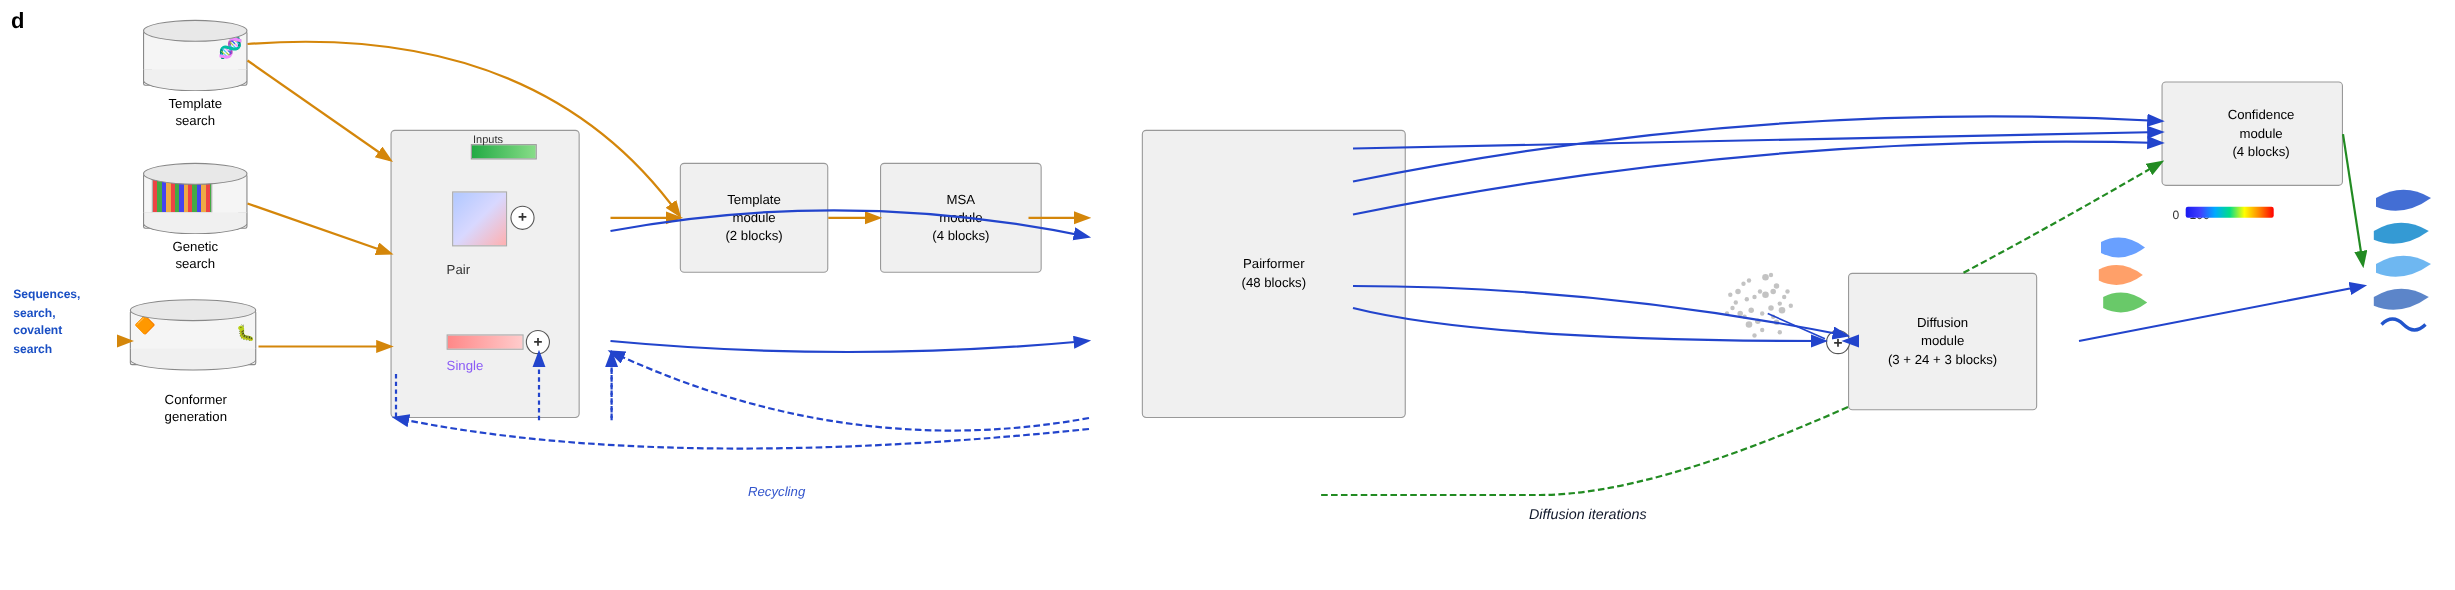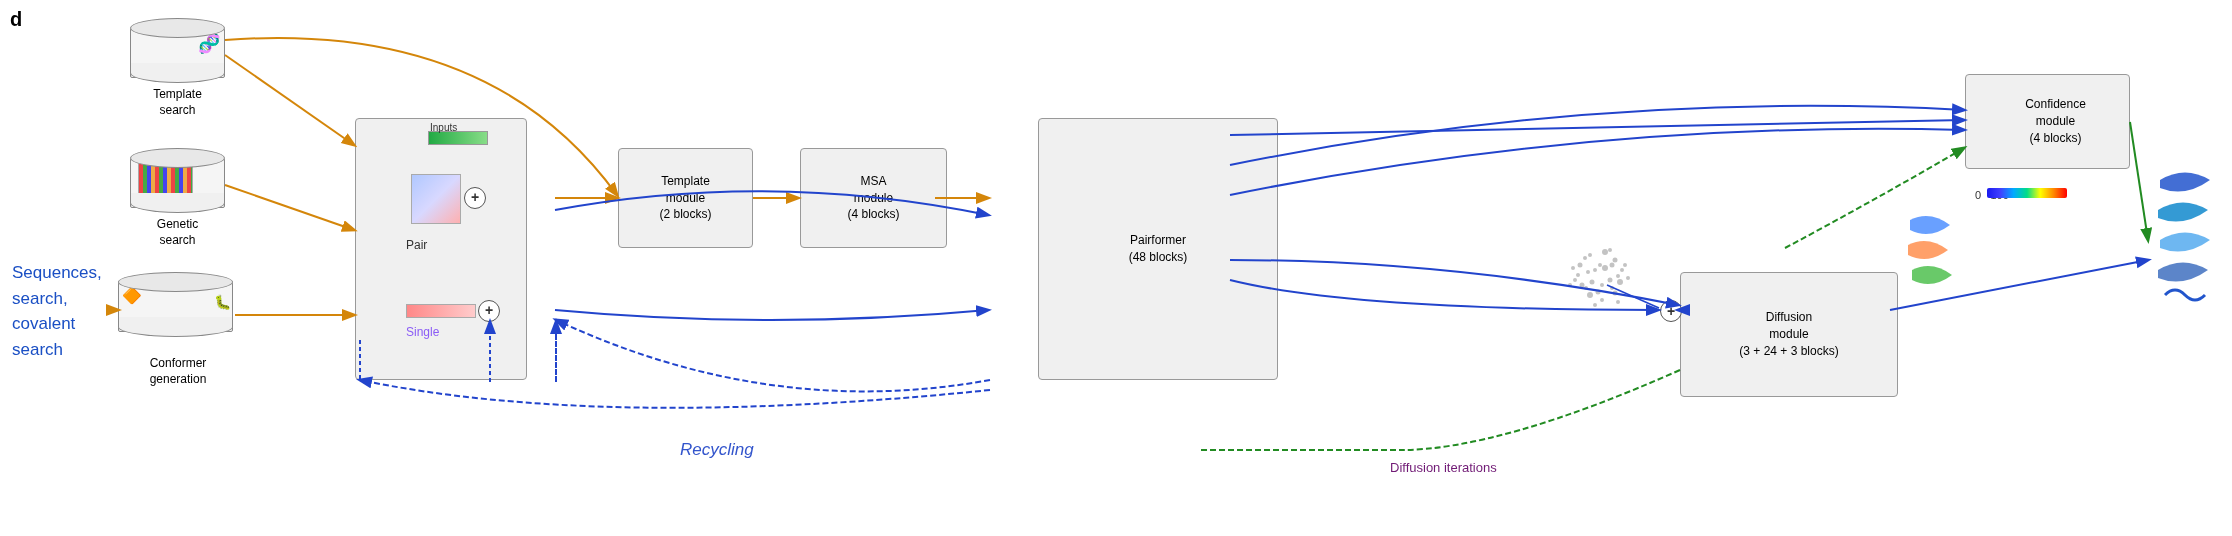--- a/index.html
+++ b/index.html
@@ -26,22 +26,22 @@
       font-size: 20px;
       font-weight: bold;
       color: #000;
     }
     
     .blue-text {
       position: absolute;
       left: 12px;
       top: 260px;
       color: #1a4fc4;
-      font-size: 17px;
-      font-weight: 400;
+      font-size: 11px;
+      font-weight: 700;
       line-height: 1.5;
       text-align: left;
     }
     
     .block {
       position: absolute;
       background: #f0f0f0;
       border: 1.5px solid #999;
       border-radius: 4px;
       display: flex;
@@ -67,28 +67,29 @@
       position: absolute;
       height: 10px;
       width: 80px;
       background: linear-gradient(to right, #1a1af0, #4040ff, #00aaff, #00dd88, #ffff00, #ff8800, #ff0000);
       border-radius: 2px;
     }
     
     .recycling-label {
       position: absolute;
       color: #3355cc;
-      font-size: 17px;
+      font-size: 12px;
       font-style: italic;
     }
     
     .diffusion-label {
       position: absolute;
-      color: #701a75;
+      color: #0f172a;
       font-size: 13px;
+      font-style: italic;
     }
     
     .plus-circle {
       position: absolute;
       width: 22px;
       height: 22px;
       border-radius: 50%;
       border: 1.5px solid #555;
       background: #fff;
       display: flex;
@@ -175,21 +176,21 @@
   </div>
 
   <div class="block" style="left:800px; top:148px; width:147px; height:100px;justify-content:center;">
     <div>MSA<br>module<br>(4 blocks)</div>
   </div>
 
   <div class="block" style="left:990px; top:118px; width:240px; height:262px;margin-left:48px;">
     <div>Pairformer<br>(48 blocks)</div>
   </div>
 
-  <div class="block" style="left:1680px; top:248px; width:218px; height:125px;margin-top:24px;">
+  <div class="block" style="left:1680px; top:248px; width:172px; height:125px;">
     <div>Diffusion<br>module<br>(3 + 24 + 3 blocks)</div>
   </div>
 
   <div class="block" style="left:1965px; top:74px; width:165px; height:95px;padding-left:24px;">
     <div>Confidence<br>module<br>(4 blocks)</div>
   </div>
 
   <div style="position:absolute; left:1975px; top:188px;">
     <span style="font-size:11px; color:#333; margin-right:3px;">0</span>
     <div class="gradient-bar" style="display:inline-block; vertical-align:middle; width:80px; height:10px;"></div>

